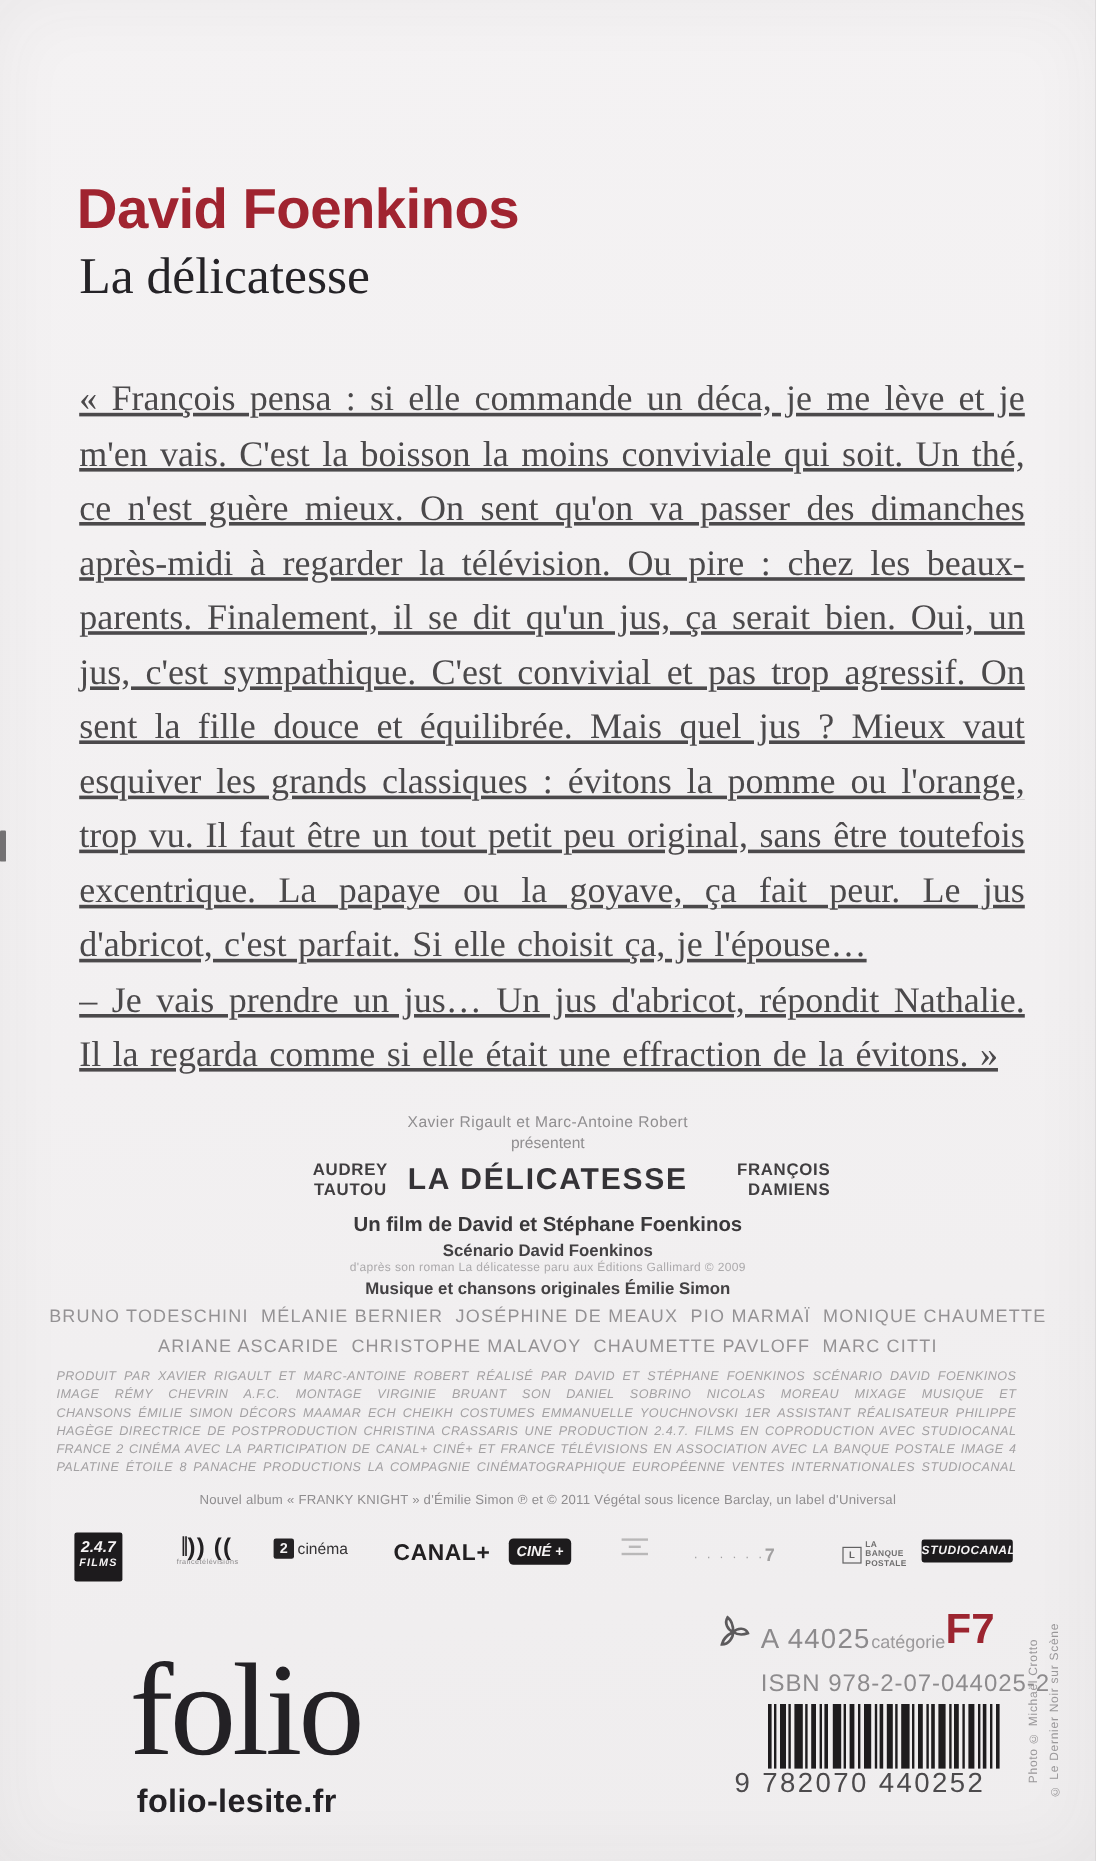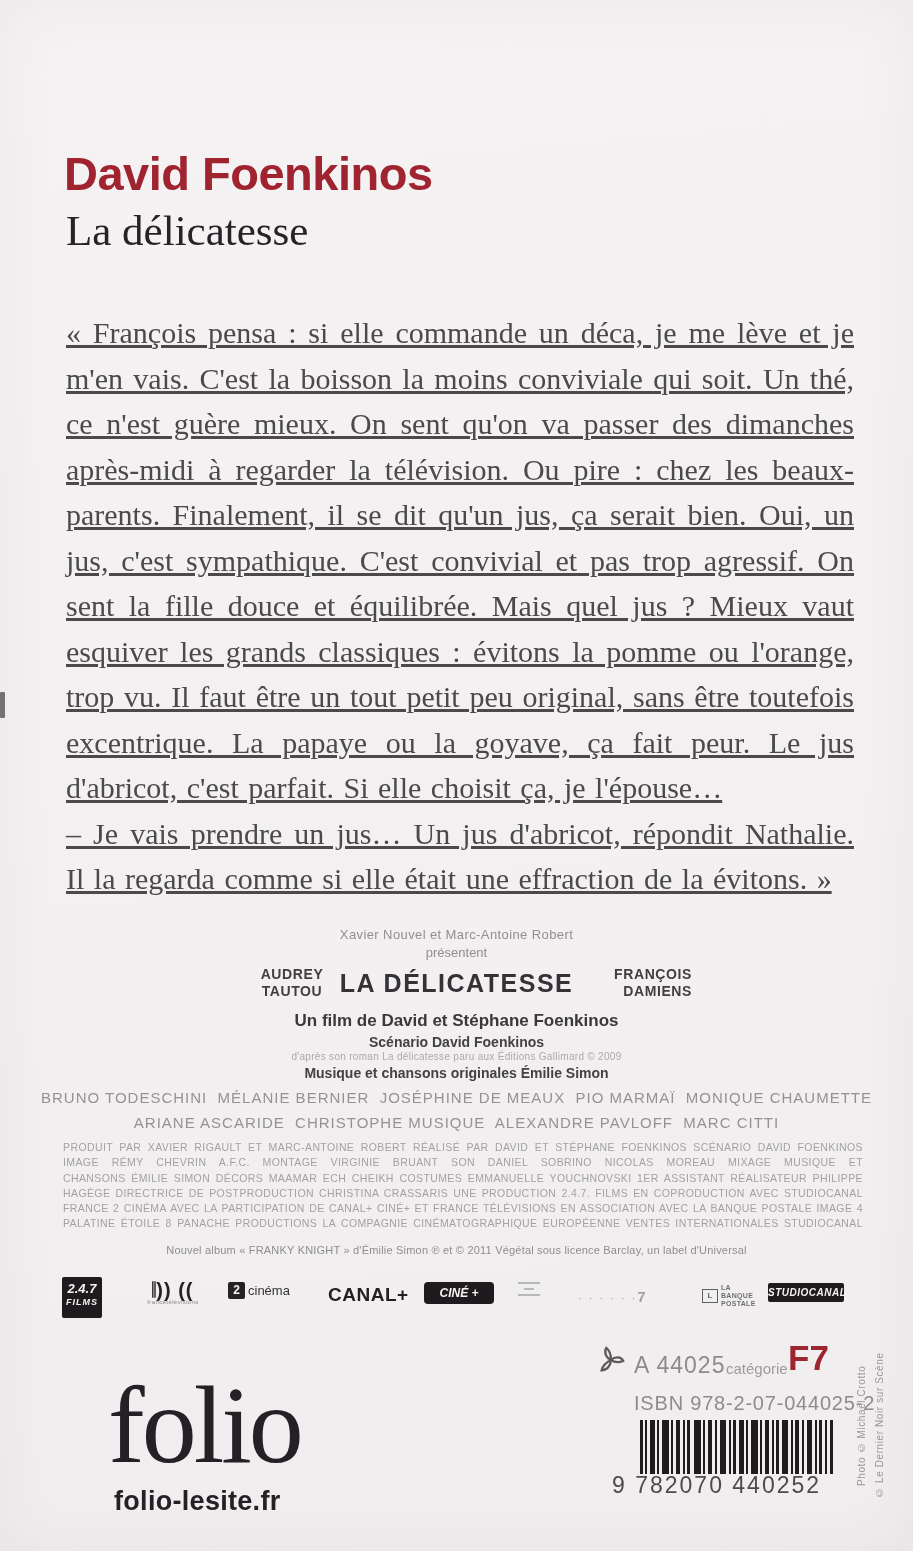--- a/index.html
+++ b/index.html
@@ -23,35 +23,35 @@
   .presents{top:945px;font-size:13px;color:#908e90;}
   .actor{top:966px;width:120px;text-align:center;font-weight:700;font-size:14px;line-height:17px;color:#403e40;letter-spacing:.6px;}
   .actor-left{left:232px;}
   .actor-right{left:572px;text-align:right;}
   .film-title{top:969px;font-weight:700;font-size:25px;letter-spacing:1.5px;color:#343236;}
   .byline{top:1011px;font-weight:700;font-size:17px;color:#3a383a;}
   .scenario{top:1034px;font-weight:700;font-size:14px;color:#434143;}
   .based-on{top:1051px;font-size:10px;color:#aba9ab;letter-spacing:.3px;}
   .music{top:1065px;font-weight:700;font-size:14px;color:#434143;}
   .cast{top:1085px;font-size:15px;line-height:25px;color:#949294;letter-spacing:1px;white-space:pre;}
-  .credits{left:63px;top:1140px;width:800px;font-size:10.5px;line-height:15.3px;color:#a3a1a3;
-           letter-spacing:.4px;text-align:justify;}
+  .credits{left:47px;top:1140px;width:800px;font-size:10.5px;line-height:15.3px;color:#a3a1a3;
+           letter-spacing:.4px;text-align:justify;font-style:italic;}
   .credits div{text-align-last:justify;}
   .album{top:1244px;font-size:11px;color:#8f8d8f;letter-spacing:.2px;}
   .box-logo{background:#1d1b1d;color:#f4f2f3;text-align:center;font-style:italic;}
   .l-247{left:62px;top:1277px;width:40px;height:41px;border-radius:2px;font-weight:700;line-height:1.15;padding-top:5px;box-sizing:border-box;font-size:13px;}
   .l-247 span{display:block;font-size:9px;letter-spacing:1px;}
   .l-ftv{left:138px;top:1281px;width:70px;text-align:center;color:#232123;}
   .l-ftv .bars{font-weight:700;font-size:20px;letter-spacing:1px;line-height:18px;}
   .l-ftv .sub{font-size:6px;color:#8a888a;letter-spacing:.4px;}
   .l-f2c{left:228px;top:1282px;display:flex;align-items:flex-start;gap:3px;}
   .l-f2c .sq{background:#242224;color:#f4f2f3;width:17px;height:17px;font-size:12px;font-weight:700;text-align:center;line-height:17px;border-radius:2px;}
   .l-f2c .t{font-size:13px;color:#353335;margin-top:1px;}
   .l-canal{left:328px;top:1284px;font-weight:700;font-size:19px;letter-spacing:.5px;color:#222022;}
-  .l-cine{left:424px;top:1282px;width:70px;height:22px;border-radius:4px;font-weight:700;font-style:italic;font-size:12px;line-height:22px;}
+  .l-cine{left:424px;top:1282px;width:52px;height:22px;border-radius:4px;font-weight:700;font-style:italic;font-size:12px;line-height:22px;}
   .faint-1{left:516px;top:1278px;width:26px;height:40px;opacity:.35;}
   .faint-1 i{display:block;background:#555;height:2px;margin:4px 2px;}
   .faint-2{left:578px;top:1288px;width:96px;opacity:.45;color:#444;font-size:11px;letter-spacing:2px;white-space:pre;}
   .faint-2 b{font-size:15px;letter-spacing:0;}
   .l-bp{left:702px;top:1284px;display:flex;align-items:center;gap:3px;opacity:.75;}
   .l-bp .bx{border:1.5px solid #333;width:14px;height:12px;font-size:8px;line-height:12px;text-align:center;color:#333;font-weight:700;}
   .l-bp .t{font-size:7px;color:#444;letter-spacing:.3px;width:44px;line-height:8px;font-weight:700;}
   .l-studio{left:768px;top:1283px;width:76px;height:19px;border-radius:2px;font-weight:700;font-size:10px;letter-spacing:.5px;line-height:19px;text-align:right;}
 
   
@@ -77,39 +77,39 @@
   <div class="abs scan-mark"></div>
 
   <div class="abs author">David Foenkinos</div>
   <div class="abs book-title">La délicatesse</div>
 
   <div class="abs quote">
       <p>« François pensa : si elle commande un déca, je me lève et je m'en vais. C'est la boisson la moins conviviale qui soit. Un thé, ce n'est guère mieux. On sent qu'on va passer des dimanches après-midi à regarder la télévision. Ou pire : chez les beaux-parents. Finalement, il se dit qu'un jus, ça serait bien. Oui, un jus, c'est sympathique. C'est convivial et pas trop agressif. On sent la fille douce et équilibrée. Mais quel jus ? Mieux vaut esquiver les grands classiques : évitons la pomme ou l'orange, trop vu. Il faut être un tout petit peu original, sans être toutefois excentrique. La papaye ou la goyave, ça fait peur. Le jus d'abricot, c'est parfait. Si elle choisit ça, je l'épouse…</p>
       <p>– Je vais prendre un jus… Un jus d'abricot, répondit Nathalie. Il la regarda comme si elle était une effraction de la évitons. »</p>
     </div>
 
-  <div class="abs c presenters">Xavier Nouvel et Marc-Antoine Robert</div>
+  <div class="abs c presenters">Xavier Rigault et Marc-Antoine Robert</div>
   <div class="abs c presents">présentent</div>
 
   <div class="abs actor actor-left">
     <div>AUDREY</div>
     <div>TAUTOU</div>
   </div>
   <div class="abs c film-title">LA DÉLICATESSE</div>
   <div class="abs actor actor-right">
     <div>FRANÇOIS</div>
     <div>DAMIENS</div>
   </div>
 
   <div class="abs c byline">Un film de David et Stéphane Foenkinos</div>
   <div class="abs c scenario">Scénario David Foenkinos</div>
   <div class="abs c based-on">d'après son roman La délicatesse paru aux Éditions Gallimard © 2009</div>
   <div class="abs c music">Musique et chansons originales Émilie Simon</div>
 
-  <div class="abs c cast"><div>BRUNO TODESCHINI  MÉLANIE BERNIER  JOSÉPHINE DE MEAUX  PIO MARMAÏ  MONIQUE CHAUMETTE</div><div>ARIANE ASCARIDE  CHRISTOPHE MUSIQUE  ALEXANDRE PAVLOFF  MARC CITTI</div></div>
+  <div class="abs c cast"><div>BRUNO TODESCHINI  MÉLANIE BERNIER  JOSÉPHINE DE MEAUX  PIO MARMAÏ  MONIQUE CHAUMETTE</div><div>ARIANE ASCARIDE  CHRISTOPHE MALAVOY  CHAUMETTE PAVLOFF  MARC CITTI</div></div>
 
   <div class="abs credits">
       <div>PRODUIT PAR XAVIER RIGAULT ET MARC-ANTOINE ROBERT  RÉALISÉ PAR DAVID ET STÉPHANE FOENKINOS  SCÉNARIO DAVID FOENKINOS</div>
       <div>IMAGE RÉMY CHEVRIN A.F.C.  MONTAGE VIRGINIE BRUANT  SON DANIEL SOBRINO  NICOLAS MOREAU  MIXAGE  MUSIQUE ET</div>
       <div>CHANSONS ÉMILIE SIMON  DÉCORS MAAMAR ECH CHEIKH  COSTUMES EMMANUELLE YOUCHNOVSKI  1ER ASSISTANT RÉALISATEUR PHILIPPE</div>
       <div>HAGÈGE  DIRECTRICE DE POSTPRODUCTION CHRISTINA CRASSARIS  UNE PRODUCTION 2.4.7. FILMS  EN COPRODUCTION AVEC STUDIOCANAL</div>
       <div>FRANCE 2 CINÉMA  AVEC LA PARTICIPATION DE CANAL+  CINÉ+  ET FRANCE TÉLÉVISIONS  EN ASSOCIATION AVEC LA BANQUE POSTALE  IMAGE 4</div>
       <div>PALATINE ÉTOILE 8 PANACHE PRODUCTIONS  LA COMPAGNIE CINÉMATOGRAPHIQUE EUROPÉENNE  VENTES INTERNATIONALES STUDIOCANAL</div>
     </div>
 

